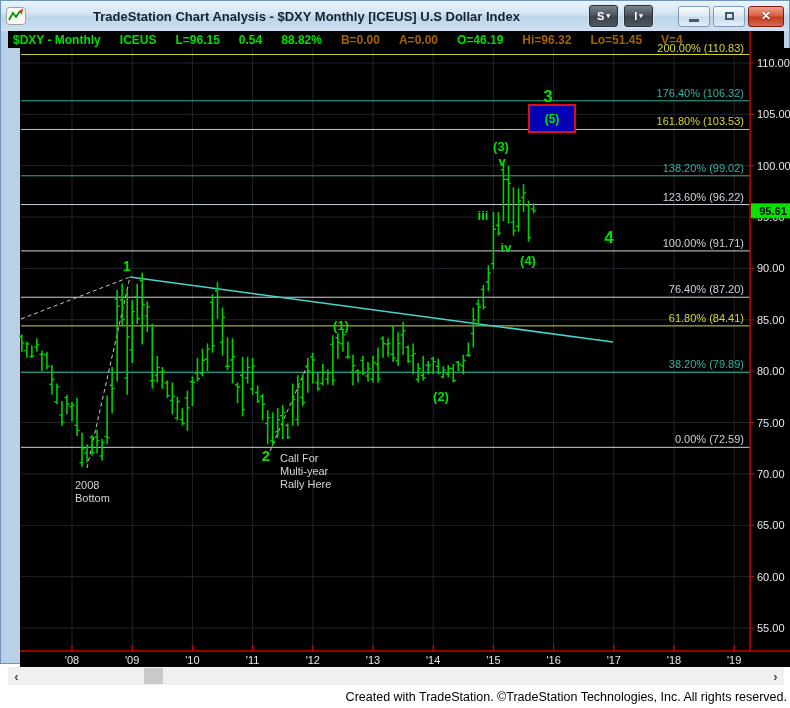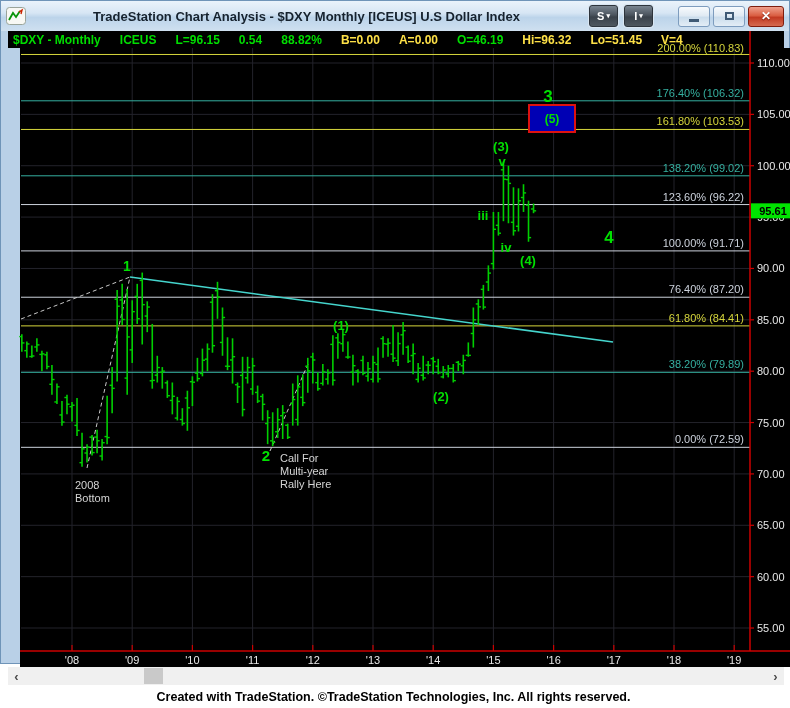--- a/index.html
+++ b/index.html
@@ -16,31 +16,31 @@
   .win-ctrls{display:flex;margin-left:22px;}
   .win-btn{width:30px;height:19px;margin-left:3px;border-radius:3px;border:1px solid #7d9cbe;
     background:linear-gradient(#f8fbfd,#e0eaf3 45%,#cbddec 55%,#e3edf6);display:flex;align-items:center;justify-content:center;}
   .win-btn .min-glyph{width:10px;height:3px;background:#3f5a75;margin-top:9px;}
   .win-btn .restore-glyph{width:9px;height:8px;border:2px solid #3f5a75;box-sizing:border-box;}
   .win-btn.close{width:34px;background:linear-gradient(#efa08c,#da5f43 45%,#c23a22 55%,#d56a50);border-color:#7e1d0e;}
   .win-btn .close-glyph{color:#fff;font-weight:700;font-size:12px;line-height:12px;text-shadow:0 1px 1px #701508;}
   .quote-row{position:absolute;left:7px;top:30px;width:776px;height:17px;background:#000;display:flex;align-items:center;
     gap:19px;padding-left:5px;box-sizing:border-box;font-size:12px;font-weight:700;white-space:nowrap;}
   .quote-row .g{color:#00dd00;}
-  .quote-row .w{color:#fde047;}
+  .quote-row .w{color:#a16207;}
   .chart-area{position:absolute;left:7px;top:47px;width:776px;height:619px;background:#000;margin-left:12px;}
   .chart-area svg{overflow:visible;display:block;}
   .hscroll{position:absolute;left:7px;top:666px;width:776px;height:18px;background:#f0f0f0;}
   .scroll-arrow{position:absolute;top:0;width:17px;height:18px;display:flex;align-items:center;justify-content:center;
     color:#4a4a4a;font-size:13px;font-weight:700;}
   .scroll-arrow.left{left:0;}
   .scroll-arrow.right{right:0;}
   .scroll-thumb{position:absolute;left:136px;top:1px;width:19px;height:16px;background:#c9c9c9;}
   .footer{position:absolute;left:0;top:688px;width:790px;height:20px;background:#fff;color:#000;
-    font-size:12.5px;line-height:19px;text-align:center;padding-right:3px;box-sizing:border-box;white-space:nowrap;font-weight:bold;}
+    font-size:12.5px;line-height:19px;text-align:right;padding-right:3px;box-sizing:border-box;white-space:nowrap;}
 </style>
 </head>
 <body>
 
 <div class="window">
   <div class="titlebar">
     <svg class="app-icon" viewBox="0 0 20 18">
       <rect x="0.5" y="0.5" width="19" height="17" rx="3" fill="#f8f8f4" stroke="#9aa49a"></rect>
       <polyline points="3,13 7,6 10,10 14,4" fill="none" stroke="#089408" stroke-width="1.8"></polyline>
       <polyline points="13,5 16,3 15,7" fill="none" stroke="#cc2200" stroke-width="1.4"></polyline>

